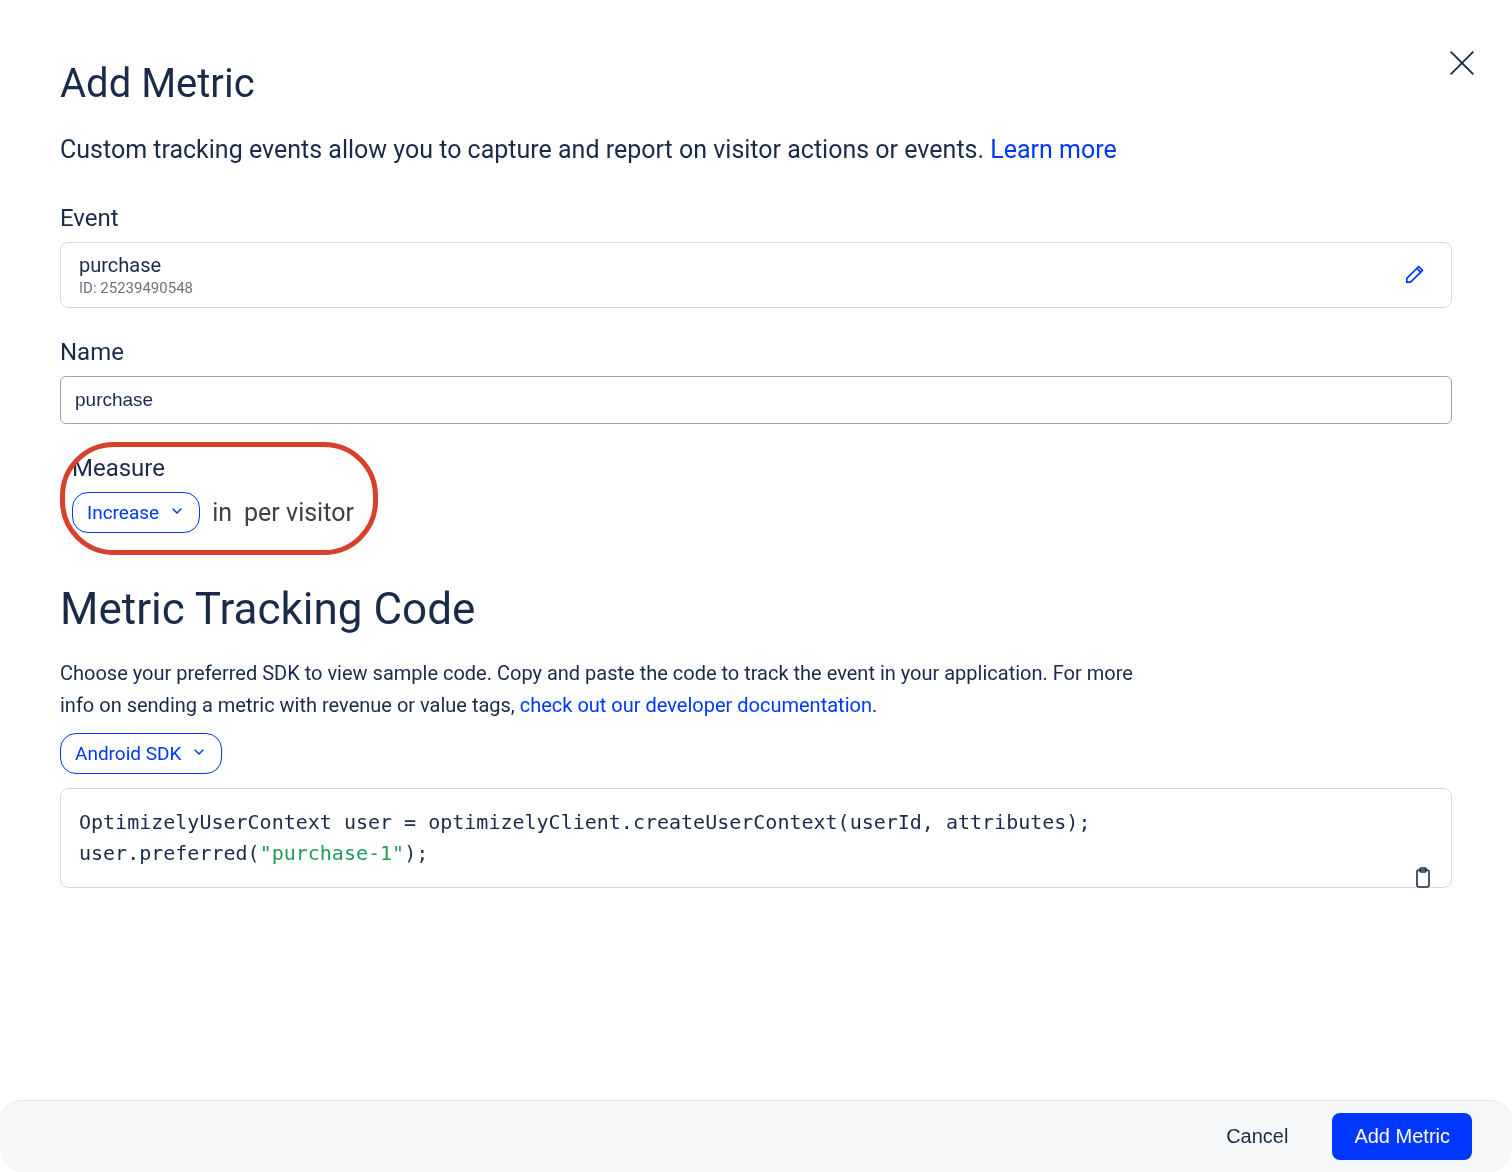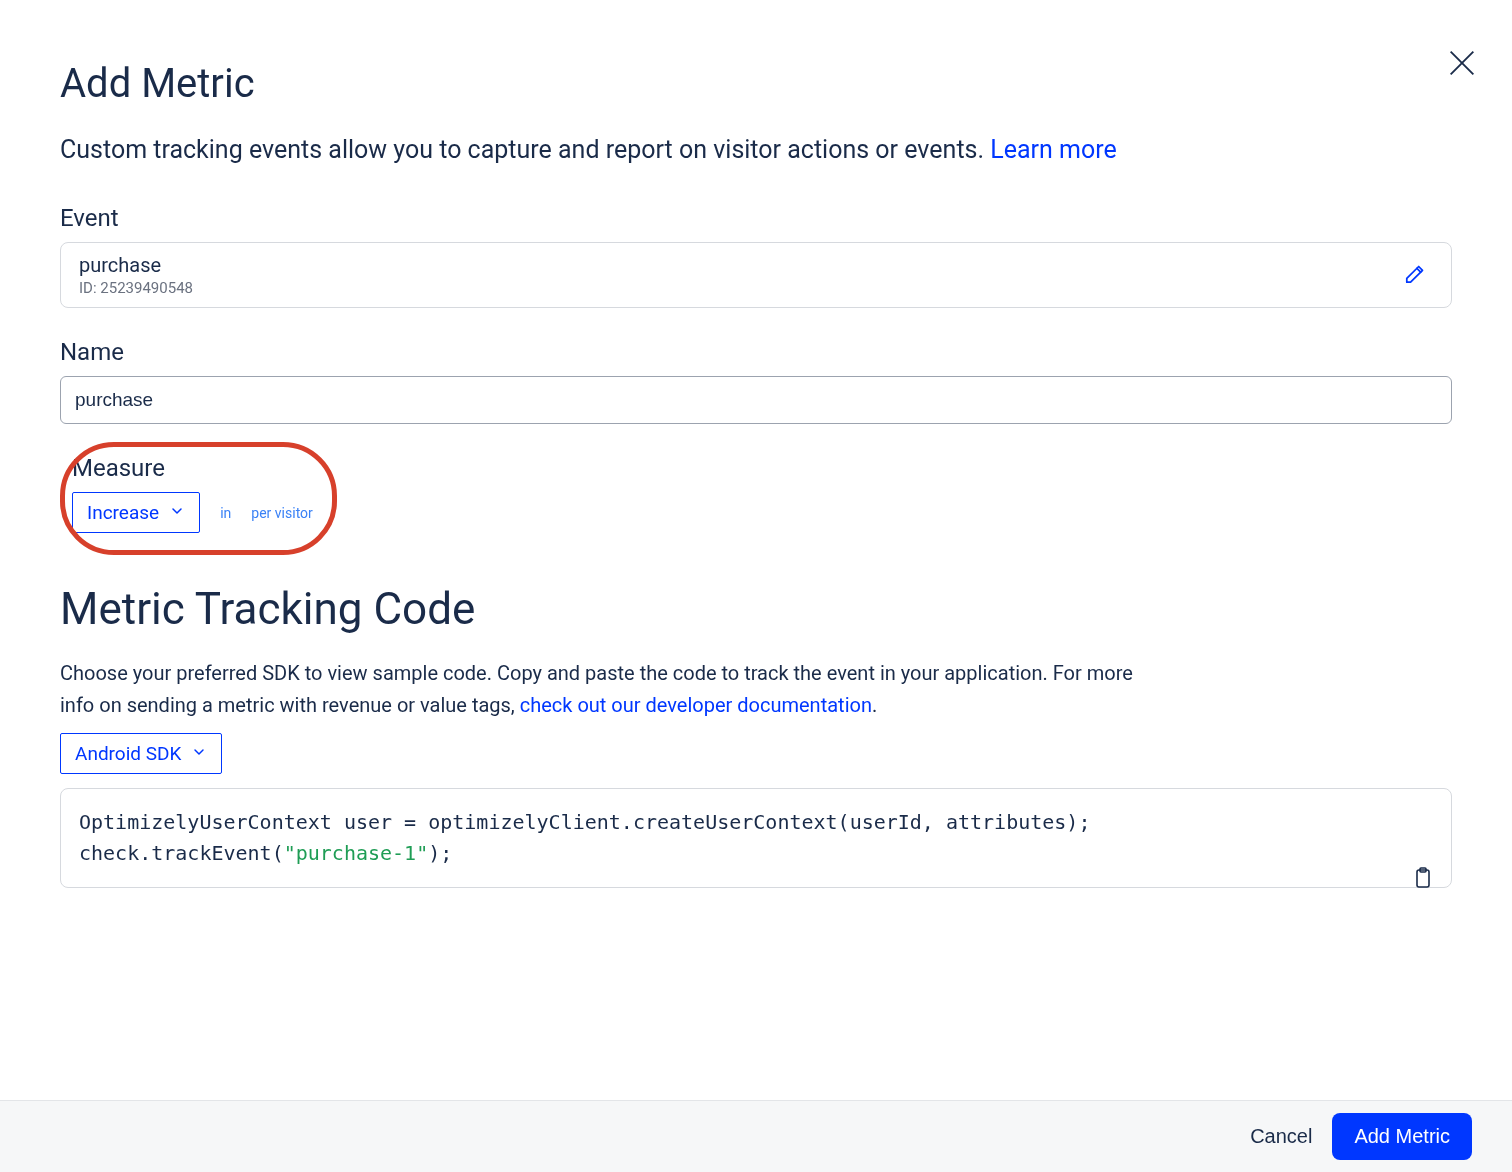--- a/index.html
+++ b/index.html
@@ -89,31 +89,31 @@
   }
   .measure-row {
     display: flex;
     align-items: center;
     gap: 12px;
     margin-top: 10px;
   }
   .dd {
     border: 1.5px solid #0037ff;
     color: #0037ff;
-    border-radius: 2px;
+    border-radius: 16px;
     padding: 8px 14px;
     font-size: 19px;
     display: inline-flex;
     align-items: center;
     gap: 10px;
     cursor: pointer;
     background: #fff;
   }
   .dd .chev svg { width: 16px; height: 16px; }
-  .measure-text { font-size: 14px; color: #3b82f6; margin-left: 8px; }
+  .measure-text { font-size: 25px; color: #404040; }
 
   h2.section-title {
     font-size: 44px;
     font-weight: 400;
     margin: 10px 0 22px 0;
     color: #1a2b49;
   }
   .section-desc {
     font-size: 20px;
     line-height: 1.6;
@@ -148,21 +148,22 @@
     left: 0;
     right: 0;
     bottom: 0;
     height: 72px;
     background: #f6f7f8;
     border-top: 1px solid #e3e5e8;
     display: flex;
     align-items: center;
     justify-content: flex-end;
     padding-right: 40px;
-    gap: 12px;
+    gap: 36px;
+    border-radius: 22px;
   }
   .btn-secondary {
     font-size: 20px;
     color: #1a2b49;
     background: transparent;
     border: none;
     cursor: pointer;
     padding: 10px 8px;
   }
   .btn-primary {
@@ -245,21 +246,21 @@
   <div class="dd">
     <span>Android SDK</span>
     <span class="chev">
       <svg viewBox="0 0 24 24" fill="none" stroke="#0037ff" stroke-width="2.2" stroke-linecap="round" stroke-linejoin="round">
           <polyline points="6 9 12 15 18 9"></polyline>
         </svg>
     </span>
   </div>
 
   <div class="code-box"><span>OptimizelyUserContext user = optimizelyClient.createUserContext(userId, attributes);</span>
-<span>check.trackEvent(</span><span class="string">"purchase-1"</span><span>);</span><div class="copy-btn">
+<span>user.preferred(</span><span class="string">"purchase-1"</span><span>);</span><div class="copy-btn">
       <span>
         <svg viewBox="0 0 24 24" fill="none" stroke="#1a2b49" stroke-width="1.6" stroke-linecap="round" stroke-linejoin="round">
           <rect x="6" y="4" width="12" height="17" rx="2"></rect>
           <rect x="9" y="2" width="6" height="4" rx="1"></rect>
         </svg>
       </span>
     </div></div>
 
 </div>
 

